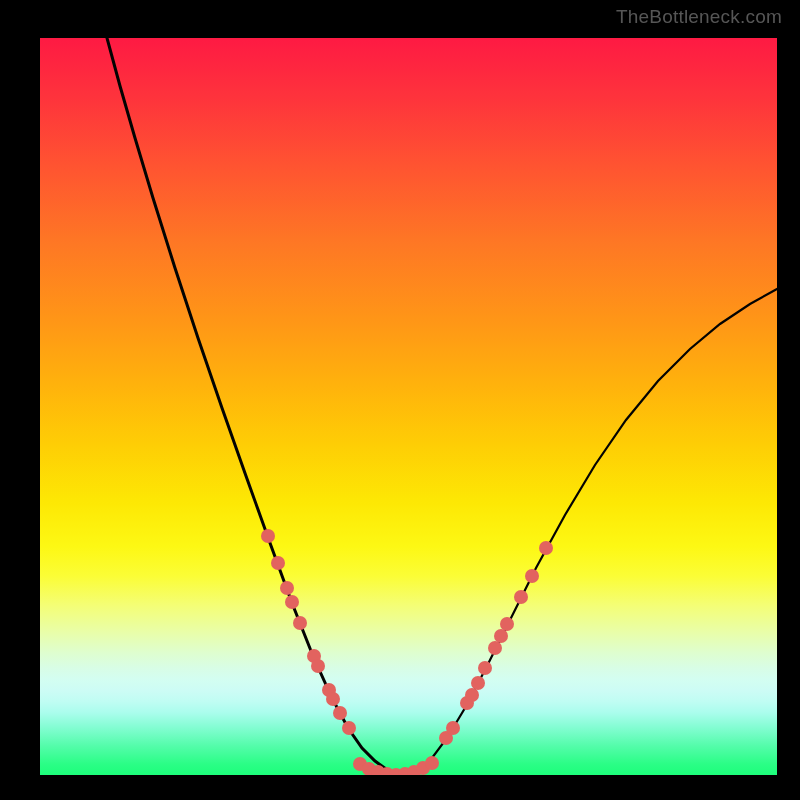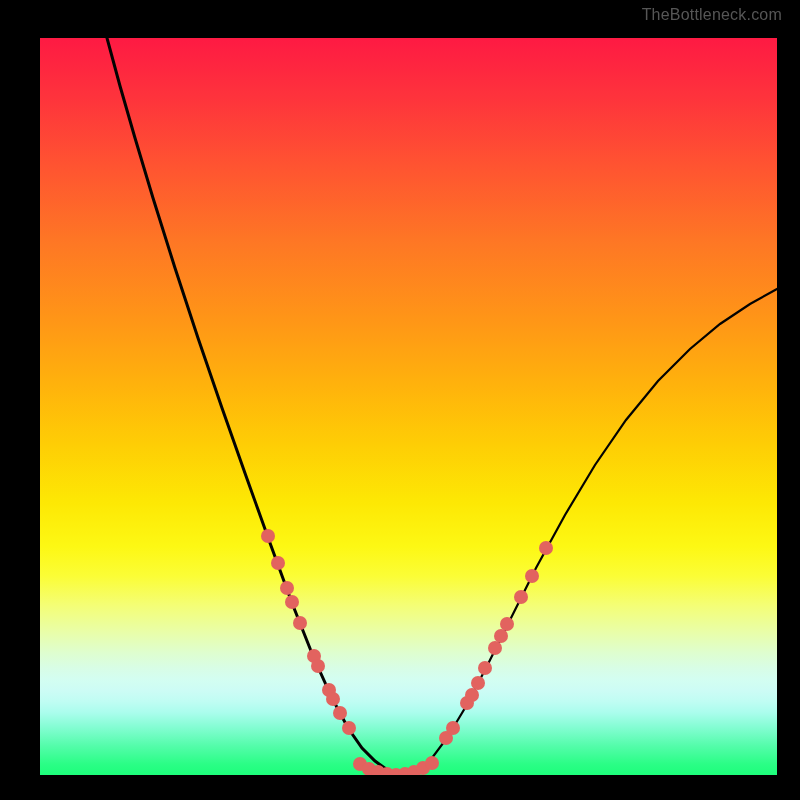--- a/index.html
+++ b/index.html
@@ -14,21 +14,21 @@
     position: relative;
     width: 800px;
     height: 800px;
     background: #000000;
   }
   .watermark {
     position: absolute;
     top: 6px;
     right: 18px;
     font-family: Arial, Helvetica, sans-serif;
-    font-size: 16px;
+    font-size: 19px;
     font-weight: 500;
     color: #565656;
     letter-spacing: 0.2px;
     z-index: 10;
   }
   .plot-area {
     position: absolute;
     left: 40px;
     top: 38px;
     width: 737px;

